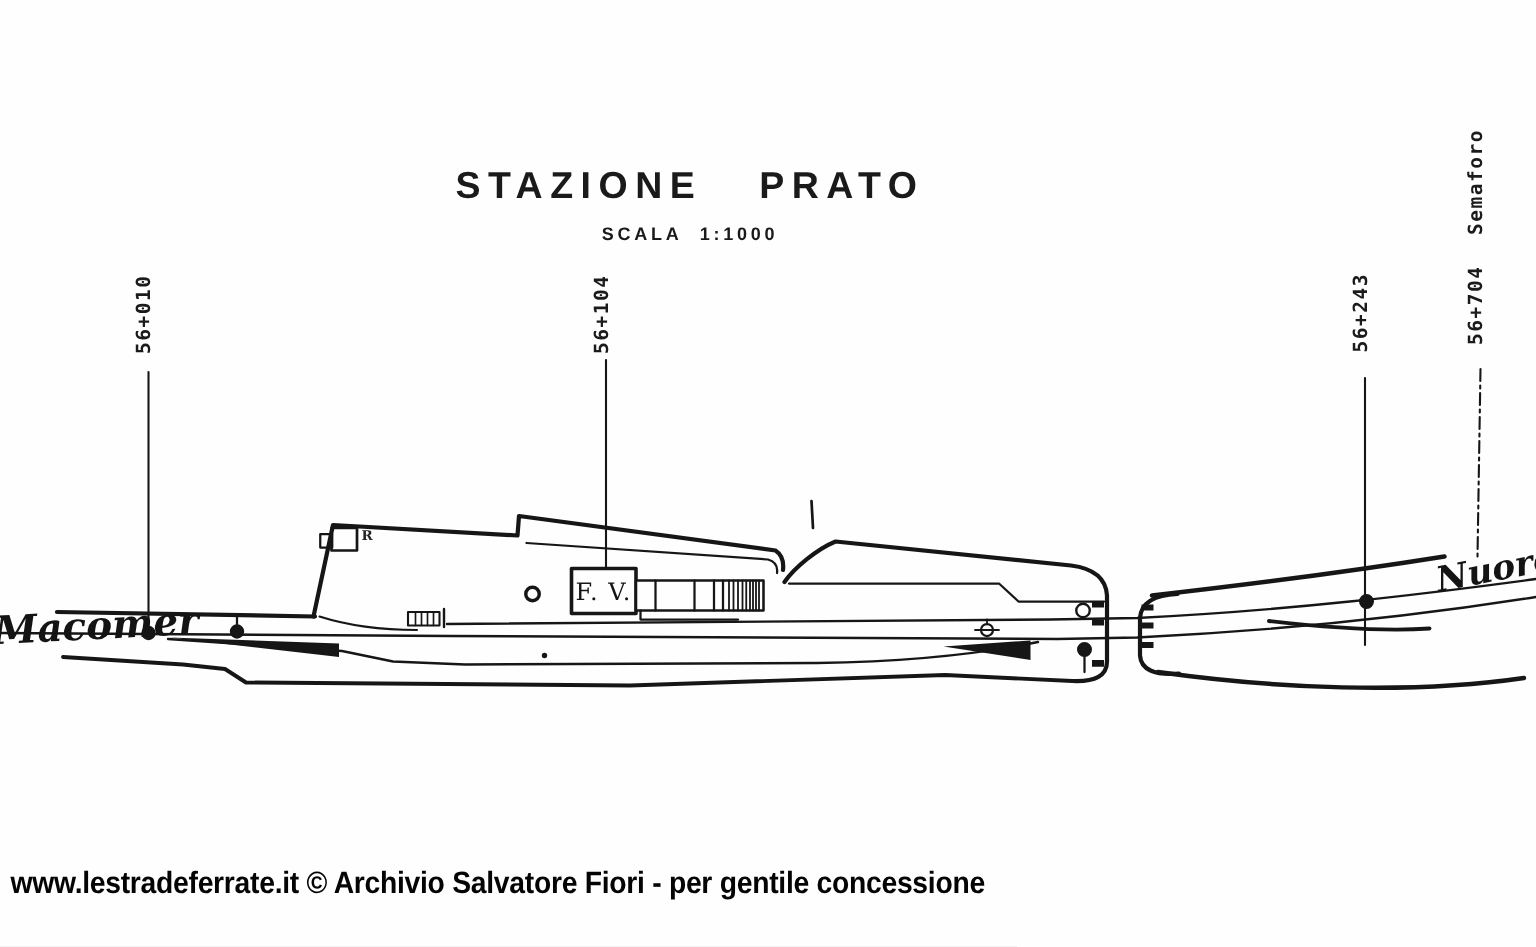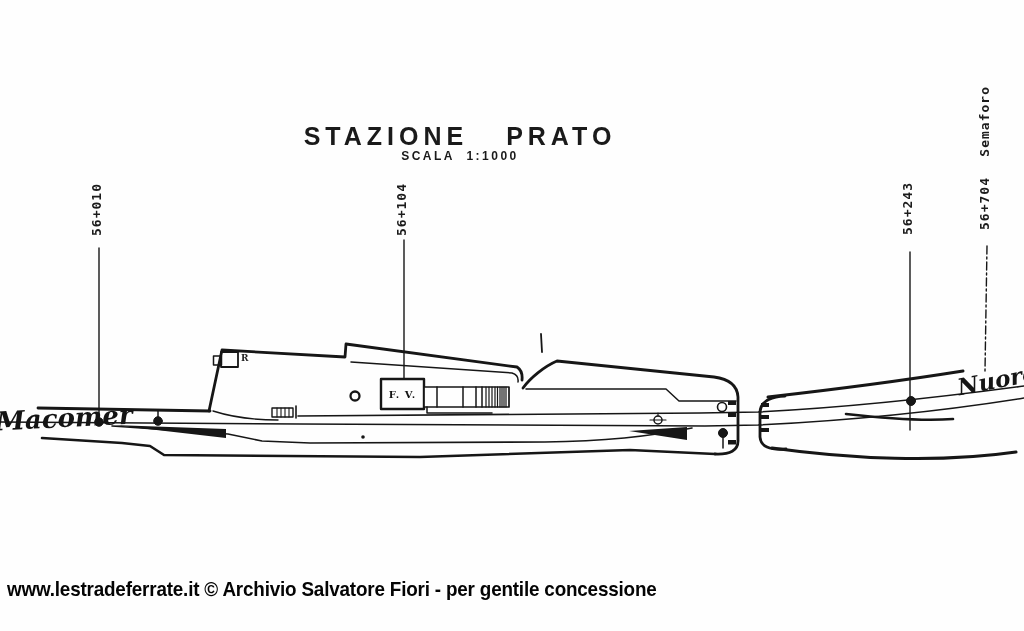--- a/index.html
+++ b/index.html
@@ -4,42 +4,41 @@
 <style>
   html,body{margin:0;padding:0;background:#e8e8e8;}
   .page{
     position:relative;width:1024px;height:631px;background:#fefefe;
     overflow:hidden;font-family:"Liberation Sans",sans-serif;color:#161616;
   }
   .title-main{
     position:absolute;left:0;top:110px;width:920px;text-align:center;
     font-weight:700;font-size:25px;letter-spacing:5px;word-spacing:26px;
     color:#1a1a1a;
-    margin-top:12px;
   }
   .title-scale{
     position:absolute;left:0;top:149px;width:920px;text-align:center;
     font-weight:700;font-size:12px;letter-spacing:2.5px;word-spacing:6px;
     color:#1a1a1a;
   }
   .vlabel{
     position:absolute;writing-mode:vertical-rl;transform:rotate(180deg);
     font-family:"DejaVu Sans Mono",monospace;font-size:13px;font-weight:700;
     letter-spacing:1px;color:#1b1b1b;white-space:nowrap;
   }
   .script{
     position:absolute;font-family:"DejaVu Serif",serif;font-style:italic;
     font-weight:700;color:#141414;white-space:nowrap;
   }
   .macomer{left:-4px;top:403px;font-size:26px;transform:rotate(-3deg);}
   .nuoro{left:957px;top:366px;font-size:23px;transform:rotate(-11deg);}
   .fv-label{
     position:absolute;left:381px;top:379px;width:43px;height:30px;
     display:flex;align-items:center;justify-content:center;
-    font-family:"DejaVu Serif",serif;font-weight:700;font-size:10px;
+    font-family:"DejaVu Serif",serif;font-weight:400;font-size:16px;
     letter-spacing:1px;color:#141414;
   }
   .r-mark{
     position:absolute;left:241px;top:353px;font-size:9px;font-weight:700;
     font-family:"DejaVu Serif",serif;color:#222;
   }
   .caption{
     position:absolute;left:7px;top:577px;
     font-weight:700;font-size:20.5px;letter-spacing:-0.2px;color:#040404;
     transform:scaleX(0.92);transform-origin:left center;white-space:nowrap;

